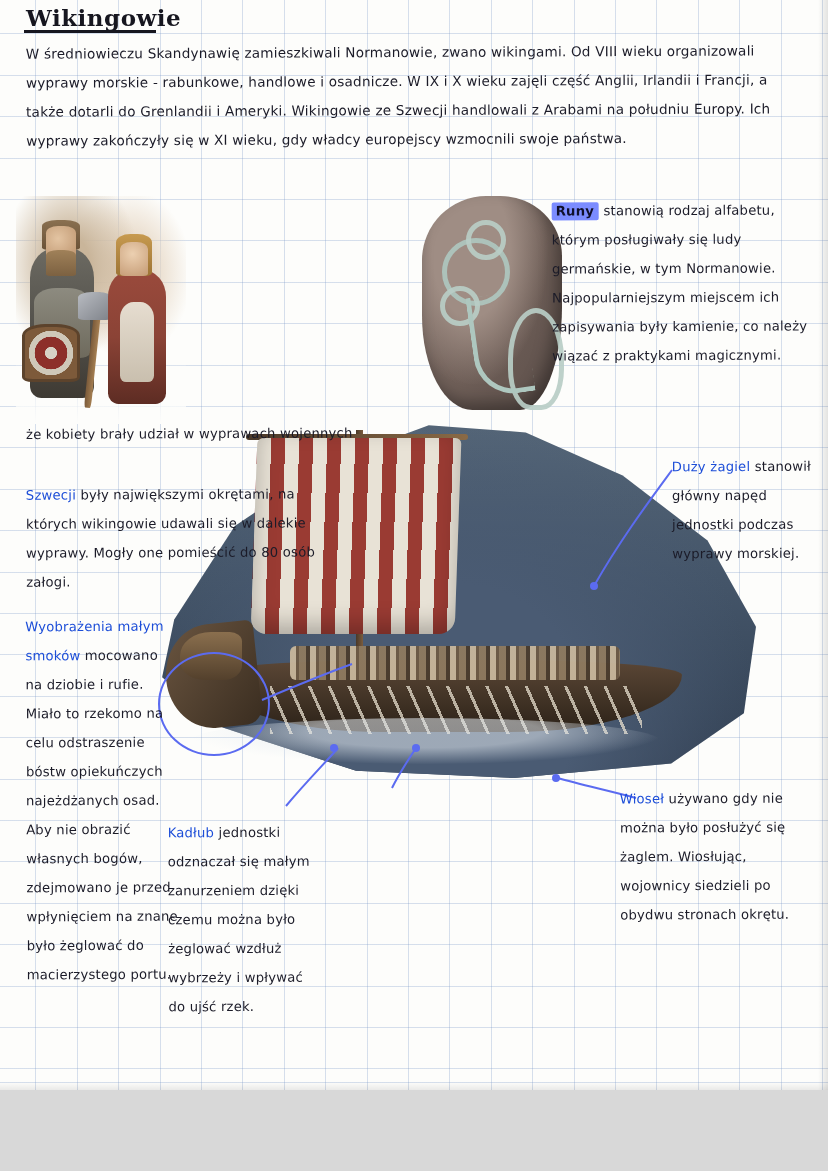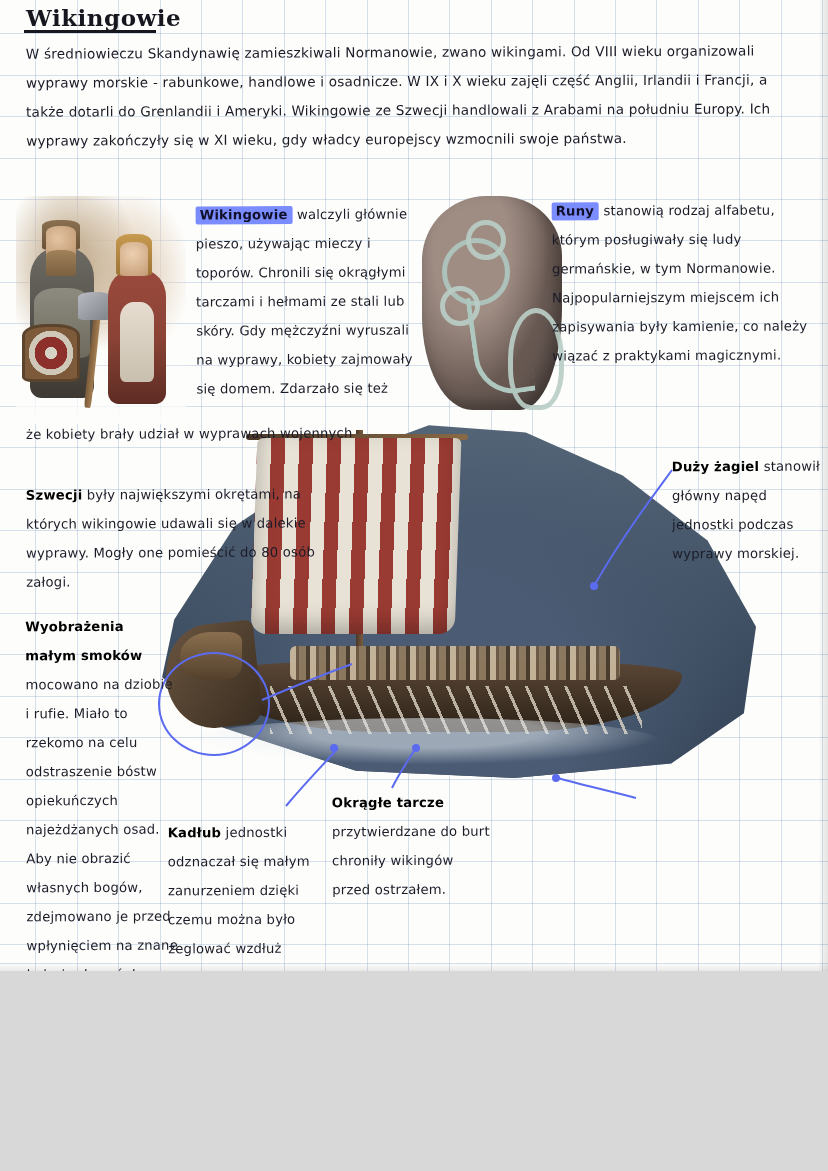--- a/index.html
+++ b/index.html
@@ -3,21 +3,21 @@
 <meta charset="utf-8">
 <style>
   html, body {
     margin: 0;
     padding: 0;
     background: #d8d8d8;
   }
   #page {
     position: relative;
     width: 828px;
-    height: 971px;
+    height: 1090px;
     background: #fdfdfb;
     overflow: hidden;
     font-family: "DejaVu Sans", sans-serif;
   }
   
   #grid {
     position: absolute;
     inset: 0;
     background-image:
       repeating-linear-gradient(to right, rgba(120,150,200,0.30) 0 1px, transparent 1px 41.4px),
@@ -90,22 +90,22 @@
   #block-warriors-tail { left: 26px; top: 424px; width: 420px; }
   #block-runes { left: 552px; top: 196px; width: 258px; line-height: 29px; }
   #block-drakkar { left: 26px; top: 480px; width: 320px; line-height: 29px; }
   #block-sail { left: 672px; top: 452px; width: 150px; line-height: 29px; }
   #block-figurehead { left: 26px; top: 612px; width: 152px; line-height: 29px; }
   #block-hull { left: 168px; top: 818px; width: 148px; line-height: 29px; }
   #block-shields { left: 332px; top: 788px; width: 160px; line-height: 29px; }
   #block-oars { left: 620px; top: 784px; width: 200px; line-height: 29px; }
 
   .lbl-blue {
-    color: #000000;
-    font-weight: bold;
+    color: #1d4ed8;
+    font-weight: normal;
     margin-top: 20px;
   }
   .lbl-strike { text-decoration: none; }
 
   
   .photo { position: absolute; }
 
   #img-vikings {
     left: 16px; top: 196px; width: 170px; height: 228px;
     background:
@@ -372,24 +372,20 @@
     <path d="M392 788 C 400 772, 408 760, 416 748" stroke="#5b6bf0" stroke-width="2" fill="none"></path>
     <path d="M636 798 C 606 790, 578 784, 558 778" stroke="#5b6bf0" stroke-width="2" fill="none"></path>
   </svg>
 
   <div class="circle-marker" style="left:158px; top:652px; width:108px; height:100px;"></div>
   <div class="dot" style="left:590px; top:582px;"></div>
   <div class="dot" style="left:330px; top:744px;"></div>
   <div class="dot" style="left:412px; top:744px;"></div>
   <div class="dot" style="left:552px; top:774px;"></div>
 
-  <div class="tb hw" id="block-warriors">
-    <span class="hl">Wikingowie</span>
-    <span>walczyli głównie pieszo, używając mieczy i toporów. Chronili się okrągłymi tarczami i hełmami ze stali lub skóry. Gdy mężczyźni wyruszali na wyprawy, kobiety zajmowały się domem. Zdarzało się też</span>
-  </div>
   <div class="tb hw" id="block-warriors-tail">że kobiety brały udział w wyprawach wojennych</div>
 
   <div class="tb hw" id="block-runes">
     <span class="hl">Runy</span>
     <span>stanowią rodzaj alfabetu, którym posługiwały się ludy germańskie, w tym Normanowie. Najpopularniejszym miejscem ich zapisywania były kamienie, co należy wiązać z praktykami magicznymi.</span>
   </div>
 
   <div class="tb hw" id="block-drakkar">
     <span class="lbl-blue">Szwecji</span>
     <span>były największymi okrętami, na których wikingowie udawali się w dalekie wyprawy. Mogły one pomieścić do 80 osób załogi.</span>
@@ -403,21 +399,21 @@
   <div class="tb hw" id="block-figurehead">
     <span class="lbl-blue lbl-strike">Wyobrażenia małym smoków</span>
     <span>mocowano na dziobie i rufie. Miało to rzekomo na celu odstraszenie bóstw opiekuńczych najeżdżanych osad. Aby nie obrazić własnych bogów, zdejmowano je przed wpłynięciem na znane było żeglować do macierzystego portu.</span>
   </div>
 
   <div class="tb hw" id="block-hull">
     <span class="lbl-blue">Kadłub</span>
     <span>jednostki odznaczał się małym zanurzeniem dzięki czemu można było żeglować wzdłuż wybrzeży i wpływać do ujść rzek.</span>
   </div>
 
-  <div class="tb hw" id="block-shields">
-    <span class="lbl-blue">Okrągłe tarcze</span><br>
-    <span>przytwierdzane do burt chroniły wikingów przed ostrzałem.</span>
-  </div>
-
+
+  <div class="tb hw" id="block-oars">
+    <span class="lbl-blue">Wioseł</span>
+    <span>używano gdy nie można było posłużyć się żaglem. Wiosłując, wojownicy siedzieli po obydwu stronach okrętu.</span>
+  </div>
 
   <div id="paper-edge-right"></div>
   <div id="paper-edge-bottom"></div>
 </div>
 
 </body></html>

